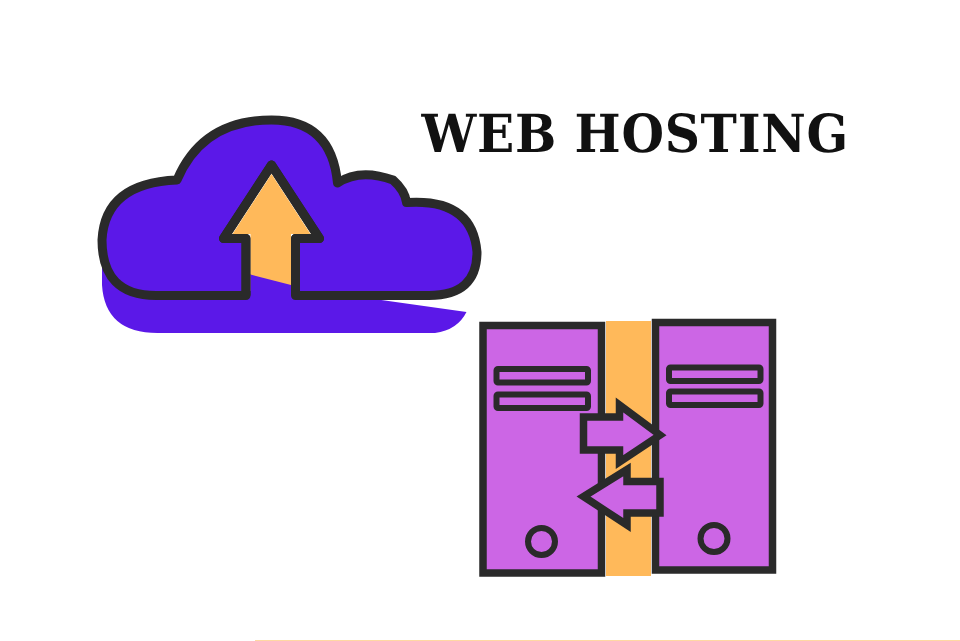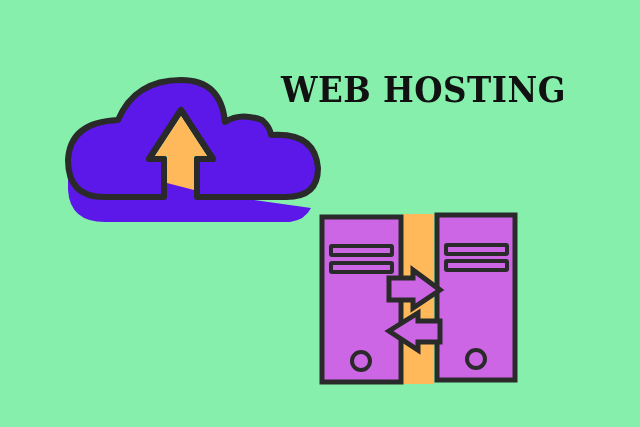--- a/index.html
+++ b/index.html
@@ -7,21 +7,21 @@
       padding: 0;
       width: 640px;
       height: 427px;
       overflow: hidden;
       background: #FFB95A;
     }
     .canvas {
       position: relative;
       width: 640px;
       height: 427px;
-      background: #86efac;
+      background: #ffffff;
     }
     .title {
       position: absolute;
       left: 281px;
       top: 66px;
       width: 310px;
       font-family: "DejaVu Serif", "Liberation Serif", serif;
       font-weight: bold;
       font-size: 35px;
       letter-spacing: 0.5px;

